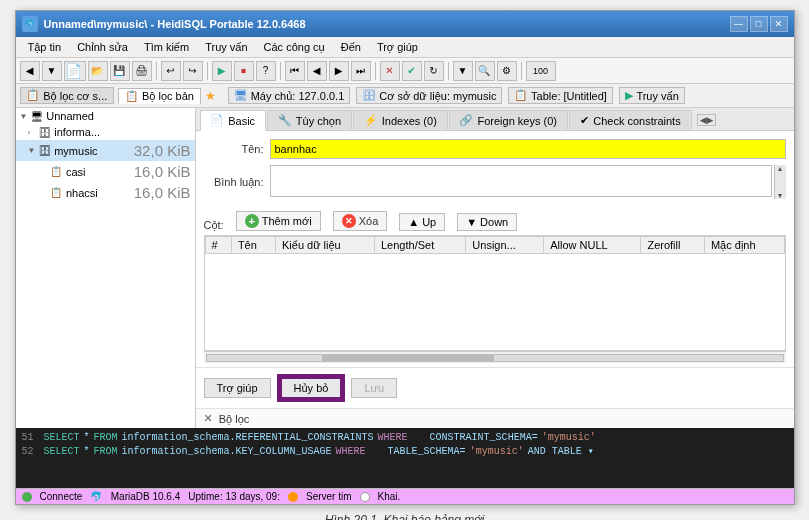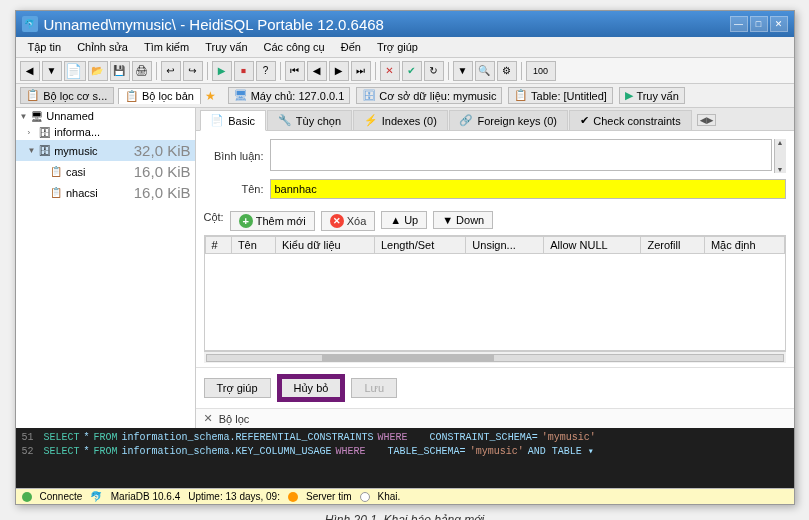--- a/index.html
+++ b/index.html
@@ -39,22 +39,22 @@
       width: 16px;
       height: 16px;
       background: #5ba3e0;
       border-radius: 2px;
       display: flex;
       align-items: center;
       justify-content: center;
       font-size: 9px;
     }
     .title-text {
-      font-size: 15px;
-      font-weight: 400;
+      font-size: 11px;
+      font-weight: 700;
     }
     .title-controls {
       display: flex;
       gap: 2px;
     }
     .title-btn {
       width: 18px;
       height: 16px;
       background: rgba(255,255,255,0.2);
       border: 1px solid rgba(255,255,255,0.3);
@@ -295,22 +295,22 @@
 
     
     .col-section {
       padding: 4px 8px;
       flex: 1;
       display: flex;
       flex-direction: column;
     }
     .col-toolbar {
       display: flex;
-      align-items: flex-start;
-      gap: 6px;
+      align-items: flex-end;
+      gap: 12px;
       margin-bottom: 4px;
     }
     .col-label {
       font-size: 11px;
       color: #333;
     }
     .btn-add {
       background: #f5f5f5;
       border: 1px solid #bbb;
       padding: 2px 8px;
@@ -486,21 +486,21 @@
       gap: 4px;
     }
     .q-num { color: #888; min-width: 18px; }
     .q-keyword { color: #4ec9b0; }
     .q-text { color: #ce9178; }
     .q-normal { color: #9cdcfe; }
     .q-where { color: #c586c0; }
 
     
     .status-bar {
-      background: #fef9c3;
+      background: #f0abfc;
       border-top: 1px solid #bbb;
       padding: 2px 6px;
       font-size: 10px;
       display: flex;
       align-items: center;
       gap: 8px;
     }
     .status-dot {
       width: 10px;
       height: 10px;
@@ -662,32 +662,32 @@
         </div>
         <div class="tab">
           <span>✔</span>
           <span>Check constraints</span>
         </div>
         <div class="tab-arrow">◀▶</div>
       </div>
 
       <div class="form-area">
         <div class="form-row">
+          <label class="form-label">Tên:</label>
+          <input type="text" class="form-input highlight" value="bannhac" style="">
+        </div>
+        <div class="form-row">
           <label class="form-label">Bình luận:</label>
           <div class="form-textarea-wrapper">
             <textarea class="form-textarea" style="width: calc(100% - 14px);"></textarea>
             <div class="textarea-scroll">
               <span class="scroll-arrow">▲</span>
               <span class="scroll-arrow">▼</span>
             </div>
           </div>
-        </div>
-        <div class="form-row">
-          <label class="form-label">Tên:</label>
-          <input type="text" class="form-input highlight" value="bannhac" style="">
         </div>
       </div>
 
       <div class="col-section">
         <div class="col-toolbar">
           <span class="col-label">Cột:</span>
           <button class="btn-add">
             <div class="btn-add-circle">+</div>
             <span>Thêm mới</span>
           </button>

